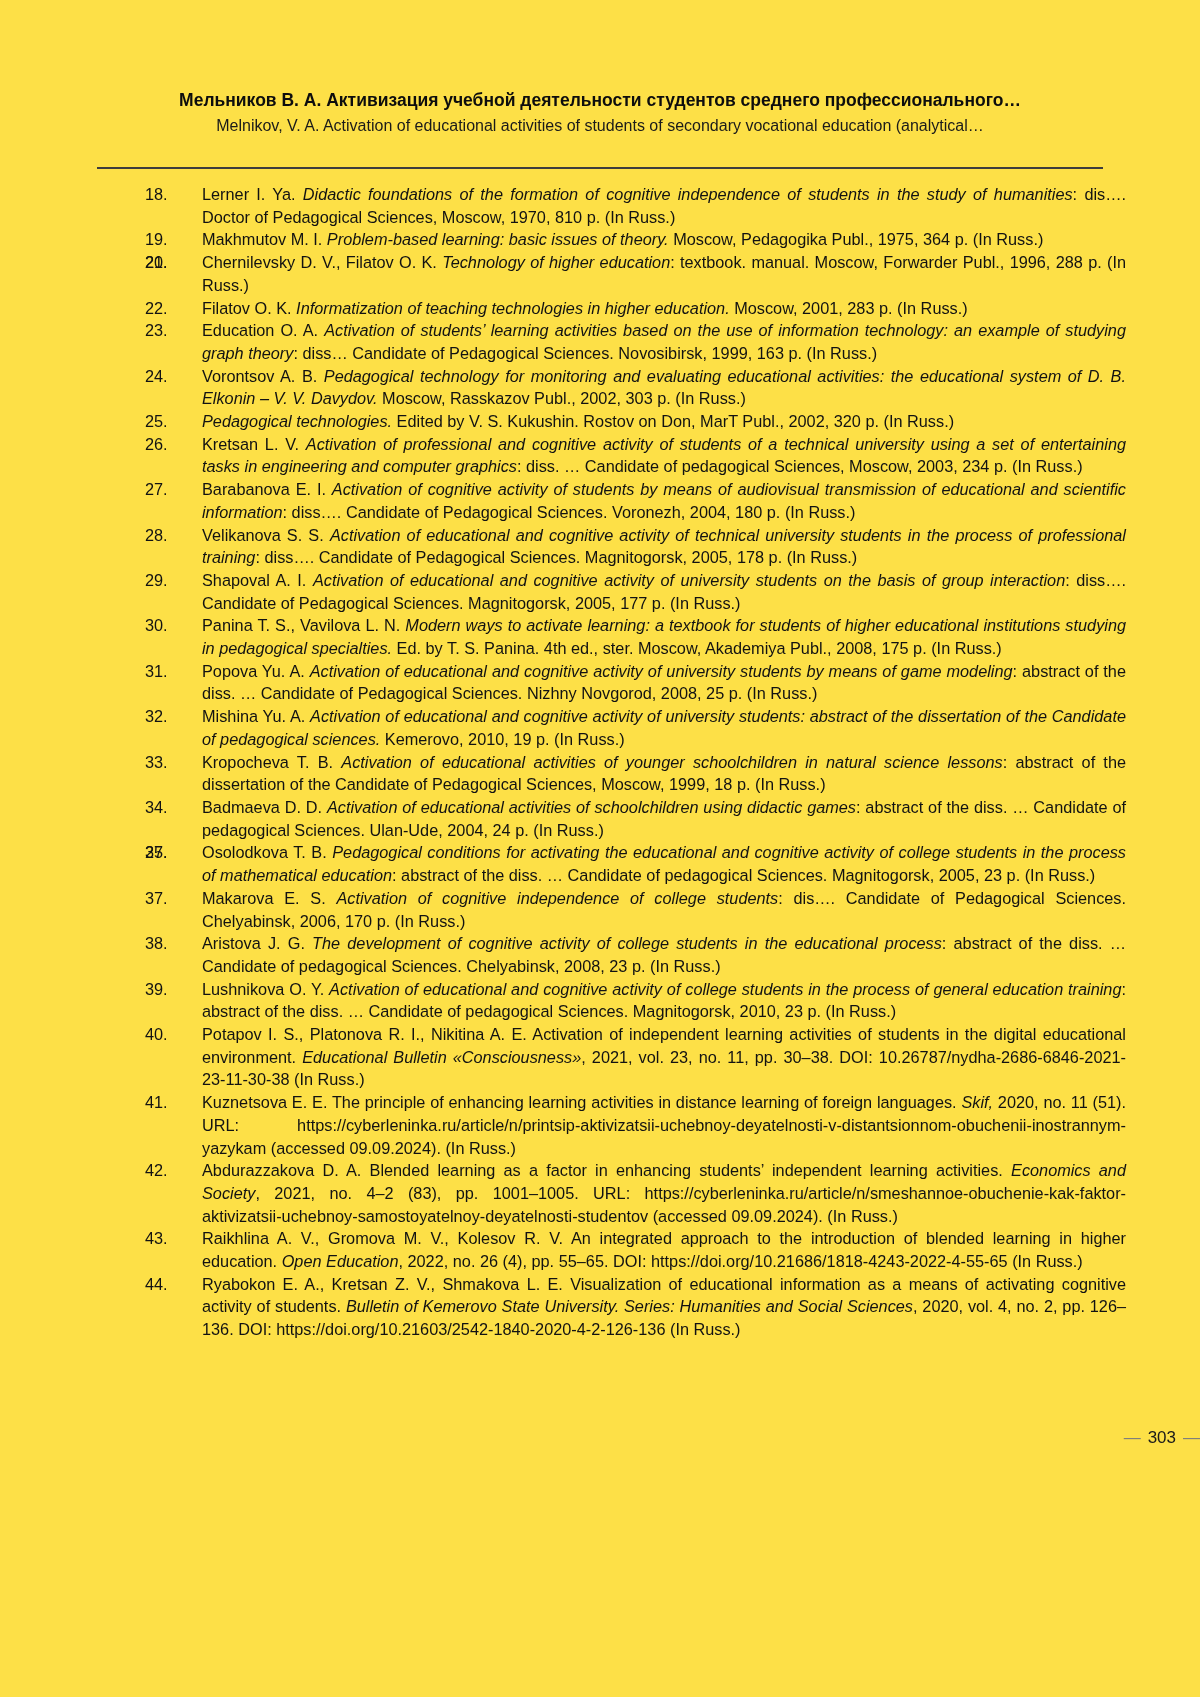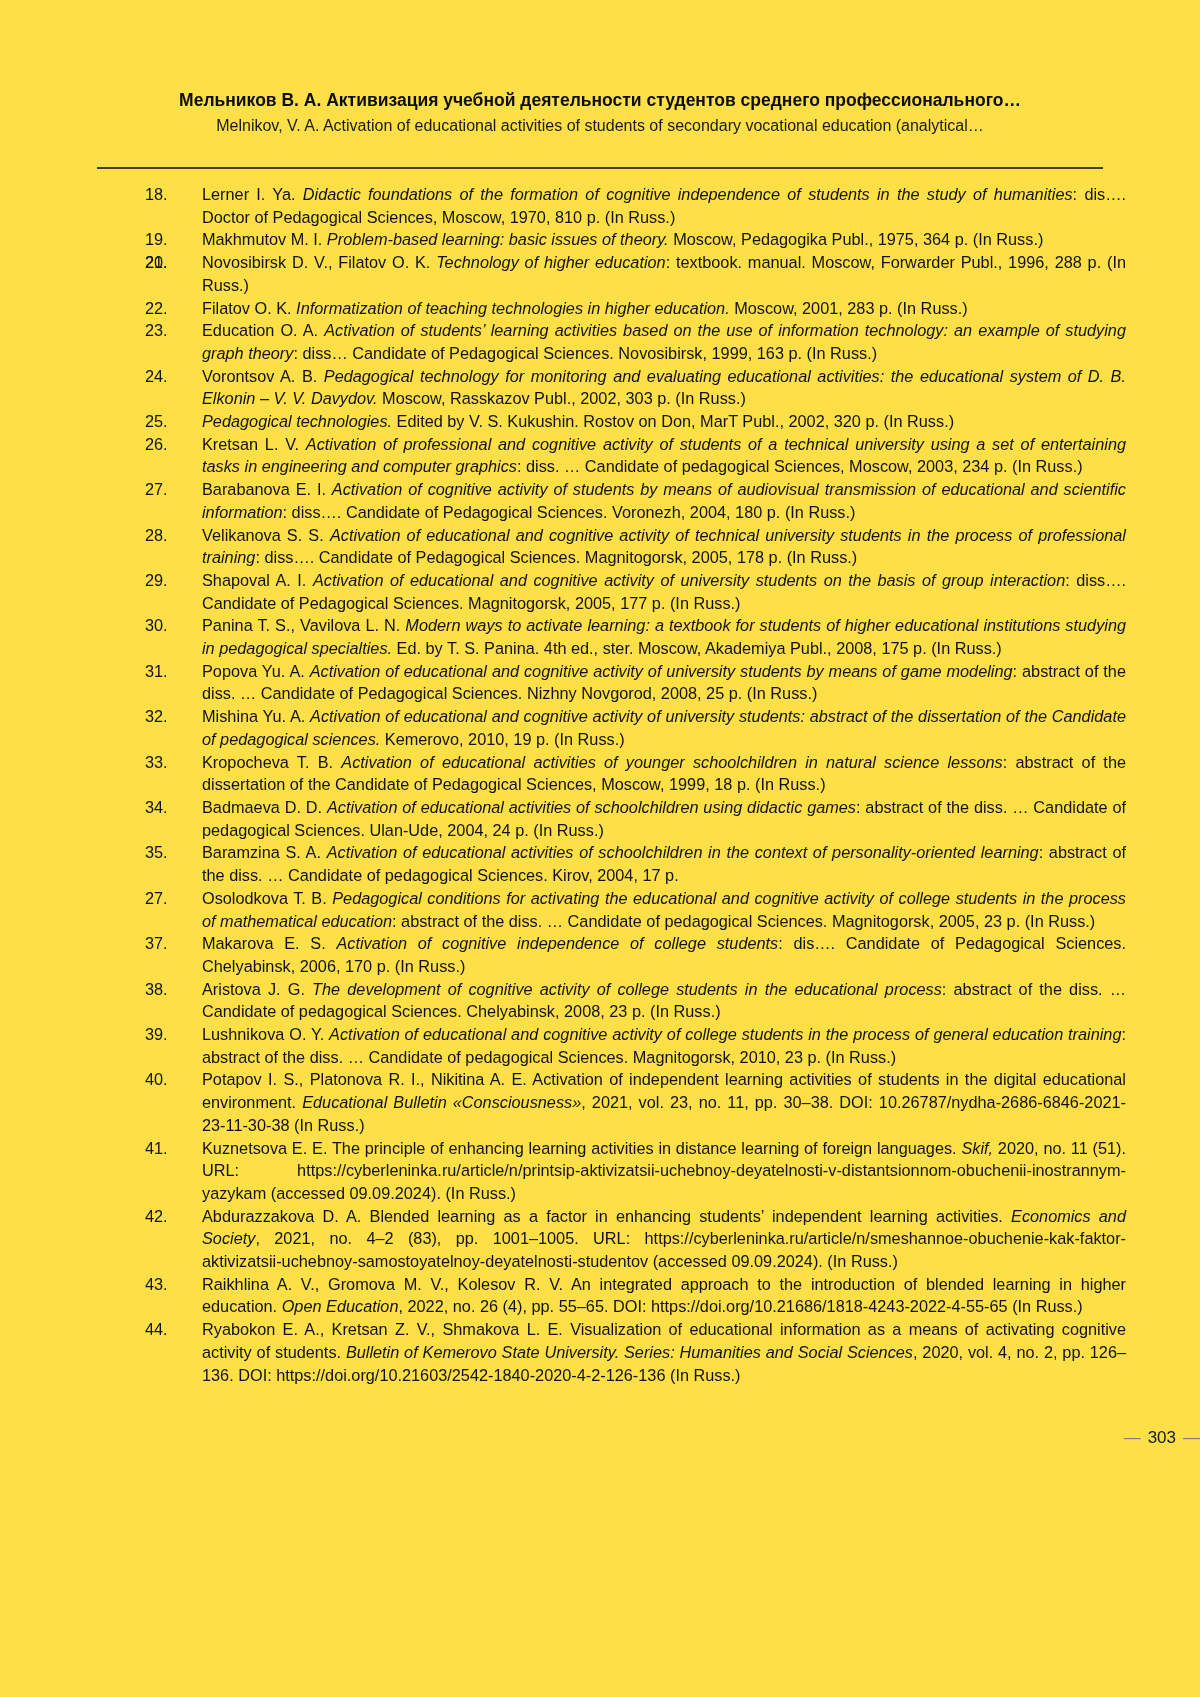--- a/index.html
+++ b/index.html
@@ -89,35 +89,35 @@
     <div class="header-ru">Мельников В. А. Активизация учебной деятельности студентов среднего профессионального…</div>
     <div class="header-en">Melnikov, V. A. Activation of educational activities of students of secondary vocational education (analytical…</div>
   </div>
 
   <div class="rule"></div>
 
   <div class="refs" id="refs">
       <div class="ref-item"><span class="ref-num">18.</span><span class="ref-text"><span>Lerner I. Ya. </span><span class="it">Didactic foundations of the formation of cognitive independence of students in the study of humanities</span><span>: dis…. Doctor of Pedagogical Sciences, Moscow, 1970, 810 p. (In Russ.)</span></span></div>
       <div class="ref-item"><span class="ref-num">19.</span><span class="ref-text"><span>Makhmutov M. I. </span><span class="it">Problem-based learning: basic issues of theory.</span><span> Moscow, Pedagogika Publ., 1975, 364 p. (In Russ.)</span></span></div>
       <div class="ref-item"><span class="ref-num">20.</span></div>
-      <div class="ref-item"><span class="ref-num">21.</span><span class="ref-text"><span>Novosibirsk D. V., Filatov O. K. </span><span class="it">Technology of higher education</span><span>: textbook. manual. Moscow, Forwarder Publ., 1996, 288 p. (In Russ.)</span></span></div>
+      <div class="ref-item"><span class="ref-num">21.</span><span class="ref-text"><span>Chernilevsky D. V., Filatov O. K. </span><span class="it">Technology of higher education</span><span>: textbook. manual. Moscow, Forwarder Publ., 1996, 288 p. (In Russ.)</span></span></div>
       <div class="ref-item"><span class="ref-num">22.</span><span class="ref-text"><span>Filatov O. K. </span><span class="it">Informatization of teaching technologies in higher education.</span><span> Moscow, 2001, 283 p. (In Russ.)</span></span></div>
       <div class="ref-item"><span class="ref-num">23.</span><span class="ref-text"><span>Education O. A. </span><span class="it">Activation of students’ learning activities based on the use of information technology: an example of studying graph theory</span><span>: diss… Candidate of Pedagogical Sciences. Novosibirsk, 1999, 163 p. (In Russ.)</span></span></div>
       <div class="ref-item"><span class="ref-num">24.</span><span class="ref-text"><span>Vorontsov A. B. </span><span class="it">Pedagogical technology for monitoring and evaluating educational activities: the educational system of D. B. Elkonin – V. V. Davydov.</span><span> Moscow, Rasskazov Publ., 2002, 303 p. (In Russ.)</span></span></div>
       <div class="ref-item"><span class="ref-num">25.</span><span class="ref-text"><span class="it">Pedagogical technologies.</span><span> Edited by V. S. Kukushin. Rostov on Don, MarT Publ., 2002, 320 p. (In Russ.)</span></span></div>
       <div class="ref-item"><span class="ref-num">26.</span><span class="ref-text"><span>Kretsan L. V. </span><span class="it">Activation of professional and cognitive activity of students of a technical university using a set of entertaining tasks in engineering and computer graphics</span><span>: diss. … Candidate of pedagogical Sciences, Moscow, 2003, 234 p. (In Russ.)</span></span></div>
       <div class="ref-item"><span class="ref-num">27.</span><span class="ref-text"><span>Barabanova E. I. </span><span class="it">Activation of cognitive activity of students by means of audiovisual transmission of educational and scientific information</span><span>: diss…. Candidate of Pedagogical Sciences. Voronezh, 2004, 180 p. (In Russ.)</span></span></div>
       <div class="ref-item"><span class="ref-num">28.</span><span class="ref-text"><span>Velikanova S. S. </span><span class="it">Activation of educational and cognitive activity of technical university students in the process of professional training</span><span>: diss…. Candidate of Pedagogical Sciences. Magnitogorsk, 2005, 178 p. (In Russ.)</span></span></div>
       <div class="ref-item"><span class="ref-num">29.</span><span class="ref-text"><span>Shapoval A. I. </span><span class="it">Activation of educational and cognitive activity of university students on the basis of group interaction</span><span>: diss…. Candidate of Pedagogical Sciences. Magnitogorsk, 2005, 177 p. (In Russ.)</span></span></div>
       <div class="ref-item"><span class="ref-num">30.</span><span class="ref-text"><span>Panina T. S., Vavilova L. N. </span><span class="it">Modern ways to activate learning: a textbook for students of higher educational institutions studying in pedagogical specialties.</span><span> Ed. by T. S. Panina. 4th ed., ster. Moscow, Akademiya Publ., 2008, 175 p. (In Russ.)</span></span></div>
       <div class="ref-item"><span class="ref-num">31.</span><span class="ref-text"><span>Popova Yu. A. </span><span class="it">Activation of educational and cognitive activity of university students by means of game modeling</span><span>: abstract of the diss. … Candidate of Pedagogical Sciences. Nizhny Novgorod, 2008, 25 p. (In Russ.)</span></span></div>
       <div class="ref-item"><span class="ref-num">32.</span><span class="ref-text"><span>Mishina Yu. A. </span><span class="it">Activation of educational and cognitive activity of university students: abstract of the dissertation of the Candidate of pedagogical sciences.</span><span> Kemerovo, 2010, 19 p. (In Russ.)</span></span></div>
       <div class="ref-item"><span class="ref-num">33.</span><span class="ref-text"><span>Kropocheva T. B. </span><span class="it">Activation of educational activities of younger schoolchildren in natural science lessons</span><span>: abstract of the dissertation of the Candidate of Pedagogical Sciences, Moscow, 1999, 18 p. (In Russ.)</span></span></div>
       <div class="ref-item"><span class="ref-num">34.</span><span class="ref-text"><span>Badmaeva D. D. </span><span class="it">Activation of educational activities of schoolchildren using didactic games</span><span>: abstract of the diss. … Candidate of pedagogical Sciences. Ulan-Ude, 2004, 24 p. (In Russ.)</span></span></div>
-      <div class="ref-item"><span class="ref-num">35.</span><span class="ref-text"><span>Baramzina S. A. </span><span class="it">Activation of educational activities of schoolchildren in the context of personality-oriented learning</span><span>: abstract of the diss. … Candidate of pedagogical Sciences. Kirov, 2004, 17 p.</span></span></div>
+      <div class="ref-item"><span class="ref-num">35.</span></div>
       <div class="ref-item"><span class="ref-num">27.</span><span class="ref-text"><span>Osolodkova T. B. </span><span class="it">Pedagogical conditions for activating the educational and cognitive activity of college students in the process of mathematical education</span><span>: abstract of the diss. … Candidate of pedagogical Sciences. Magnitogorsk, 2005, 23 p. (In Russ.)</span></span></div>
       <div class="ref-item"><span class="ref-num">37.</span><span class="ref-text"><span>Makarova E. S. </span><span class="it">Activation of cognitive independence of college students</span><span>: dis…. Candidate of Pedagogical Sciences. Chelyabinsk, 2006, 170 p. (In Russ.)</span></span></div>
       <div class="ref-item"><span class="ref-num">38.</span><span class="ref-text"><span>Aristova J. G. </span><span class="it">The development of cognitive activity of college students in the educational process</span><span>: abstract of the diss. … Candidate of pedagogical Sciences. Chelyabinsk, 2008, 23 p. (In Russ.)</span></span></div>
       <div class="ref-item"><span class="ref-num">39.</span><span class="ref-text"><span>Lushnikova O. Y. </span><span class="it">Activation of educational and cognitive activity of college students in the process of general education training</span><span>: abstract of the diss. … Candidate of pedagogical Sciences. Magnitogorsk, 2010, 23 p. (In Russ.)</span></span></div>
       <div class="ref-item"><span class="ref-num">40.</span><span class="ref-text"><span>Potapov I. S., Platonova R. I., Nikitina A. E. Activation of independent learning activities of students in the digital educational environment. </span><span class="it">Educational Bulletin «Consciousness»</span><span>, 2021, vol. 23, no. 11, pp. 30–38. DOI: 10.26787/nydha-2686-6846-2021-23-11-30-38 (In Russ.)</span></span></div>
       <div class="ref-item"><span class="ref-num">41.</span><span class="ref-text"><span>Kuznetsova E. E. The principle of enhancing learning activities in distance learning of foreign languages. </span><span class="it">Skif,</span><span> 2020, no. 11 (51). URL: https://cyberleninka.ru/article/n/printsip-aktivizatsii-uchebnoy-deyatelnosti-v-distantsionnom-obuchenii-inostrannym-yazykam (accessed 09.09.2024). (In Russ.)</span></span></div>
       <div class="ref-item"><span class="ref-num">42.</span><span class="ref-text"><span>Abdurazzakova D. A. Blended learning as a factor in enhancing students’ independent learning activities. </span><span class="it">Economics and Society</span><span>, 2021, no. 4–2 (83), pp. 1001–1005. URL: https://cyberleninka.ru/article/n/smeshannoe-obuchenie-kak-faktor-aktivizatsii-uchebnoy-samostoyatelnoy-deyatelnosti-studentov (accessed 09.09.2024). (In Russ.)</span></span></div>
       <div class="ref-item"><span class="ref-num">43.</span><span class="ref-text"><span>Raikhlina A. V., Gromova M. V., Kolesov R. V. An integrated approach to the introduction of blended learning in higher education. </span><span class="it">Open Education</span><span>, 2022, no. 26 (4), pp. 55–65. DOI: https://doi.org/10.21686/1818-4243-2022-4-55-65 (In Russ.)</span></span></div>
       <div class="ref-item"><span class="ref-num">44.</span><span class="ref-text"><span>Ryabokon E. A., Kretsan Z. V., Shmakova L. E. Visualization of educational information as a means of activating cognitive activity of students. </span><span class="it">Bulletin of Kemerovo State University. Series: Humanities and Social Sciences</span><span>, 2020, vol. 4, no. 2, pp. 126–136. DOI: https://doi.org/10.21603/2542-1840-2020-4-2-126-136 (In Russ.)</span></span></div>
     </div>

